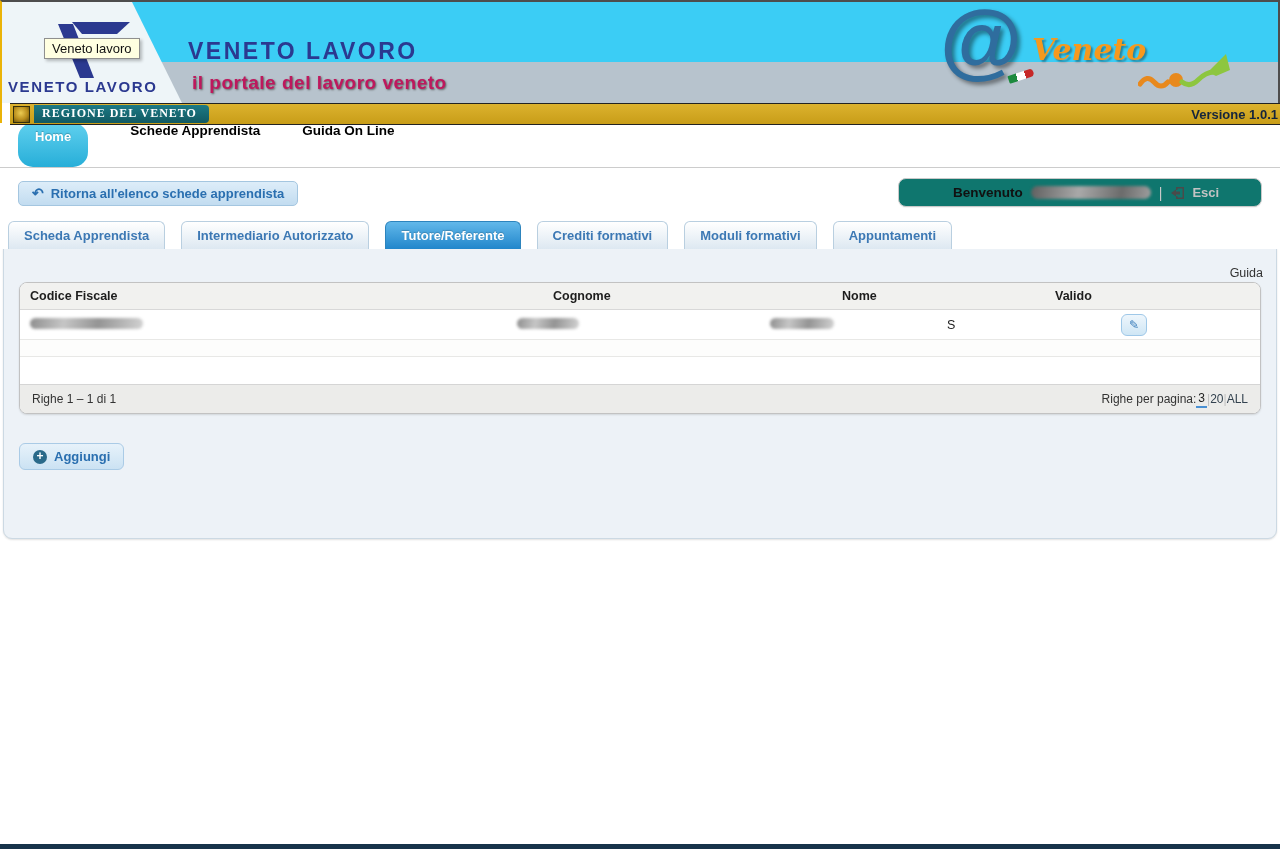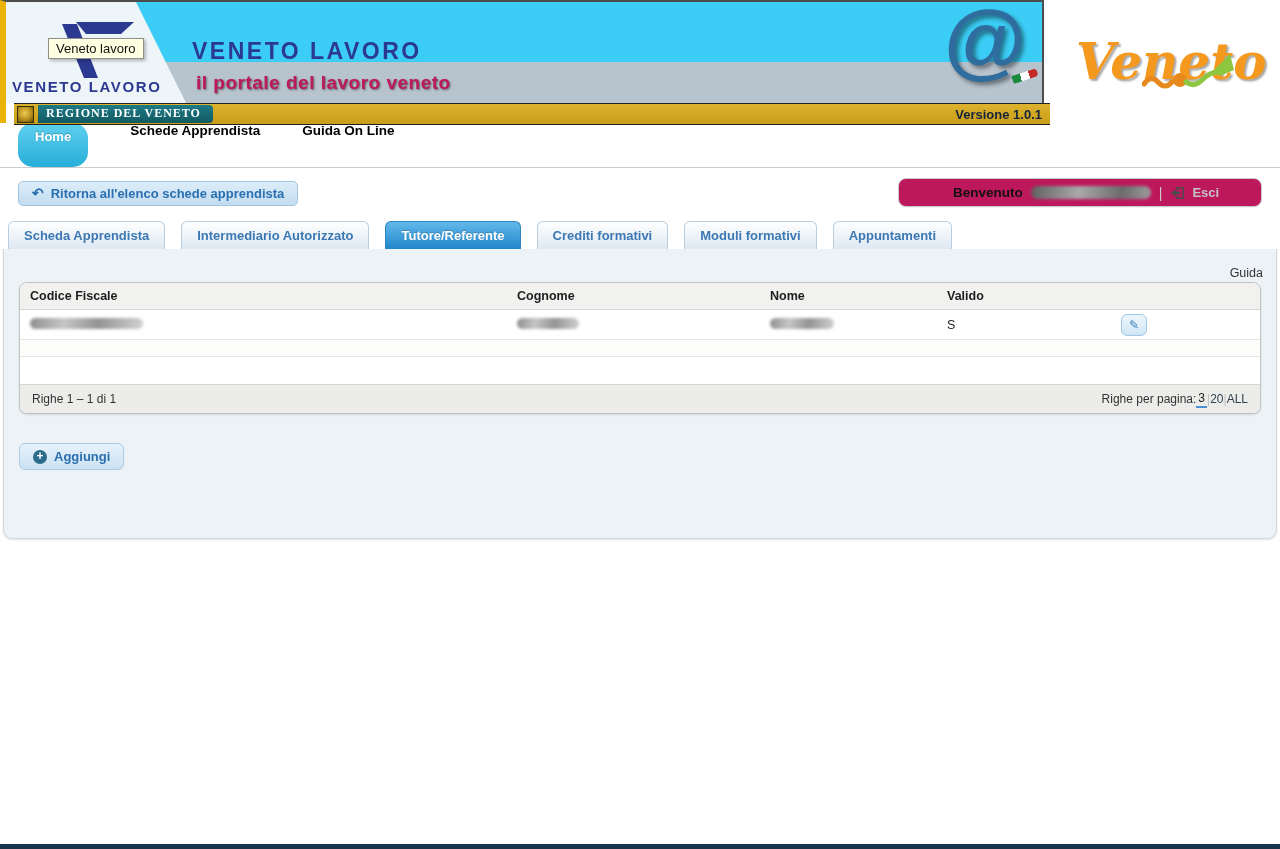--- a/index.html
+++ b/index.html
@@ -1,40 +1,40 @@
 <!DOCTYPE html>
 <html><head>
 <meta charset="utf-8">
 <style>
   * { margin:0; padding:0; box-sizing:border-box; }
   html,body { width:1280px; height:849px; overflow:hidden; background:#fff;
     font-family:"Liberation Sans", sans-serif; position:relative; }
 
   
-  .header { position:relative; width:1044px; height:123px;
-    border-top:2px solid #4d4d4d; border-left:6px solid #eab308; border-right:2px solid #4d4d4d; }
+  .header { position:relative; width:1280px; height:123px;
+    border-top:2px solid #4d4d4d; border-left:2px solid #eab308; border-right:2px solid #4d4d4d; }
   .band-cyan { position:absolute; left:0; top:0; width:100%; height:60px; background:#3bcdf5; }
   .band-gray { position:absolute; left:0; top:60px; width:100%; height:41px; background:#b7c3cd; }
   .logo-area { position:absolute; left:0; top:0; width:180px; height:101px; background:#eef5f8;
     clip-path:polygon(0 0, 130px 0, 180px 101px, 0 101px); }
   .vl-logo { position:absolute; left:56px; top:20px; }
   .logo-caption { position:absolute; left:6px; top:76px; font-size:15px; font-weight:bold;
     color:#2b3990; letter-spacing:1.6px; }
   .tooltip { position:absolute; left:42px; top:36px; background:#ffffe1; border:1px solid #8f8f8f;
     padding:2px 7px; font-size:13px; color:#111; box-shadow:2px 2px 3px rgba(0,0,0,.25); z-index:5; }
   .portal-title { position:absolute; left:186px; top:36px; font-size:23px; font-weight:bold;
     color:#2b3990; letter-spacing:2.5px; }
   .portal-subtitle { position:absolute; left:190px; top:70px; font-size:19px; font-weight:bold;
     color:#be185d; text-shadow:1px 1px 2px rgba(80,80,80,.85); letter-spacing:.5px; }
   .coveneto { position:absolute; left:938px; top:4px; width:300px; height:94px; }
   .coveneto .at { position:absolute; left:0; top:-14px; font-size:84px; font-weight:bold;
     color:#2f6d9e; text-shadow:3px 3px 4px rgba(0,0,0,.45); }
-  .coveneto .veneto { position:absolute; left:92px; top:26px; font-size:50px; font-weight:bold;
+  .coveneto .veneto { position:absolute; left:92px; top:26px; font-size:30px; font-weight:bold;
     font-style:italic; font-family:"DejaVu Serif", serif; color:#f5991e;
-    text-shadow:2px 2px 2px rgba(0,0,0,.35);margin-left:40px; }
+    text-shadow:2px 2px 2px rgba(0,0,0,.35); }
   .coveneto .flag-pencil { position:absolute; left:68px; top:66px; width:26px; height:8px;
     background:linear-gradient(90deg,#1c8a3e 33%,#fff 33% 66%,#c62828 66%); transform:rotate(-18deg);
     border-radius:1px 4px 4px 1px; }
   .coveneto svg { position:absolute; left:198px; top:44px; }
 
   .region-bar { position:absolute; left:8px; top:101px; width:100%; height:22px;
     background:linear-gradient(#dcb22e,#c89d18); border-top:1px solid #222; border-bottom:1px solid #222;
     display:flex; align-items:center; }
   .lion-icon { width:17px; height:17px; margin-left:3px; border:1px solid #35300a;
     background:radial-gradient(circle at 45% 40%, #eccc52 0%, #b98e1c 55%, #5d4a0c 100%); }
@@ -54,21 +54,21 @@
   .toolbar { position:relative; width:100%; height:50px; background:#fff; }
   .btn-back { position:absolute; left:18px; top:13px; display:flex; align-items:center; gap:7px;
     background:linear-gradient(#ddedf9,#c2dcf0); border:1px solid #a4c6e0; border-radius:5px;
     padding:4px 13px; color:#2a6fb0; font-size:13px; font-weight:bold; cursor:pointer; }
   .btn-back .arr { font-size:14px; line-height:13px; }
   .apprendista-pill { position:absolute; left:393px; top:12px; width:297px; height:27px;
     border:2px solid #1a1a1a; border-radius:15px; background:#fff; display:flex; align-items:center;
     padding:0 12px; gap:9px;margin-top:39px; }
   .apprendista-pill .lbl { font-size:13.5px; font-weight:bold; color:#111; white-space:nowrap; }
   .welcome-box { position:absolute; left:898px; top:10px; width:364px; height:29px;
-    border:1px solid #c9c9c9; border-radius:8px; background:#be185d; display:flex; align-items:center;
+    border:1px solid #c9c9c9; border-radius:8px; background:#0f766e; display:flex; align-items:center;
     padding:0 13px 0 54px; box-shadow:0 1px 1px rgba(0,0,0,.05); }
   .welcome-box .lbl { font-size:13.5px; font-weight:bold; color:#111; margin-right:8px; }
   .welcome-box .sep { color:#c9c9c9; margin:0 8px; font-size:14px; }
   .exit-icon { width:16px; height:16px; margin-right:6px; }
   .esci { font-size:13px; font-weight:bold; color:#c3c3c3; cursor:pointer; }
 
   
   .tabstrip { display:flex; align-items:flex-end; gap:16px; padding:3px 0 0 8px; height:31px;
     background:#fff; position:relative; z-index:2; }
   .tab { height:28px; line-height:27px; padding:0 15px; font-size:13px; font-weight:bold;
@@ -78,21 +78,21 @@
     border-color:#2d84bd; text-shadow:0 -1px 1px rgba(0,0,0,.2); }
 
   
   .panel { margin:0 3px; height:291px; background:#edf2f7; border:1px solid #ccd9e3;
     border-radius:0 0 9px 9px; position:relative; margin-top:-1px; box-shadow:0 1px 2px rgba(0,0,0,.12); }
   .guida { position:absolute; right:13px; top:17px; font-size:12.5px; color:#333; cursor:pointer;margin-left:35px; }
 
   .table-card { position:absolute; left:15px; right:15px; top:33px; background:#fff;
     border:1px solid #c2c2c2; border-radius:8px; overflow:hidden; box-shadow:0 1px 2px rgba(0,0,0,.12); }
   .trow { display:grid; grid-template-columns:487px 253px 177px 174px 1fr; align-items:center; }
-  .thead { height:27px; background:#f1f1ef; border-bottom:1px solid #d8d8d8; }
+  .thead { height:27px; background:#f1f1ef; border-bottom:1px solid #d8d8d8;gap:36px; }
   .thead .cell { font-size:12.5px; font-weight:bold; color:#1d1d1d; padding-left:10px; }
   .tdata { height:30px; border-bottom:1px solid #e8e8e6; }
   .tdata .cell { padding-left:10px; font-size:12.5px; color:#222; }
   .tempty1 { height:17px; border-bottom:1px solid #e8e8e6; background:#fdfdfc; }
   .tempty2 { height:27px; background:#fff; }
   .tfoot { height:29px; background:#ececea; border-top:1px solid #d5d5d5; display:flex;
     align-items:center; justify-content:space-between; padding:0 12px; font-size:12px; color:#333; }
   .pager { display:flex; align-items:center; }
   .pgopt { cursor:pointer; color:#33424f; }
   .pgopt.sel { border-bottom:2px solid #4a90d2; padding:0 2px 1px; color:#222; }

